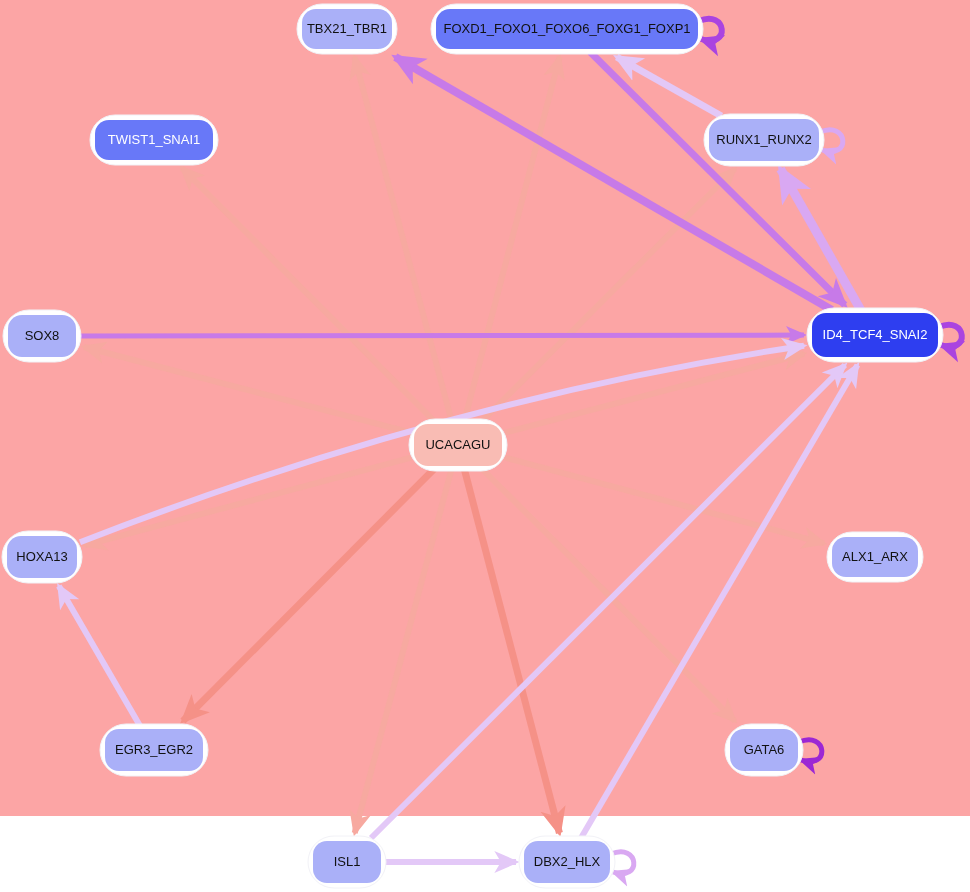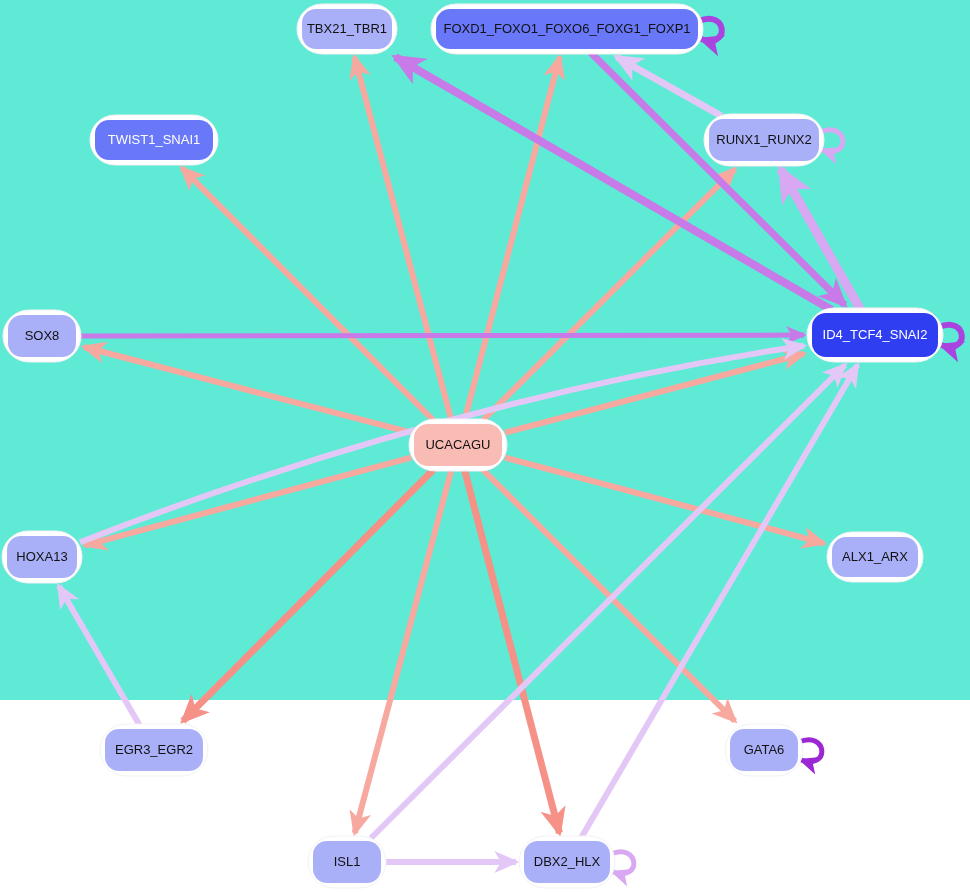--- a/index.html
+++ b/index.html
@@ -9,22 +9,22 @@
   }
   body {
     width: 970px;
     height: 892px;
     font-family: "Liberation Sans", sans-serif;
     overflow: hidden;
   }
   #graph-root {
     position: relative;
     width: 970px;
-    height: 700px;
-    background: #5eead4;
+    height: 816px;
+    background: #fca5a5;
   }
   svg#network-canvas {
     position: absolute;
     left: 0;
     top: 0;
     width: 970px;
     height: 892px;
     display: block;
   }
   .node-halo {

